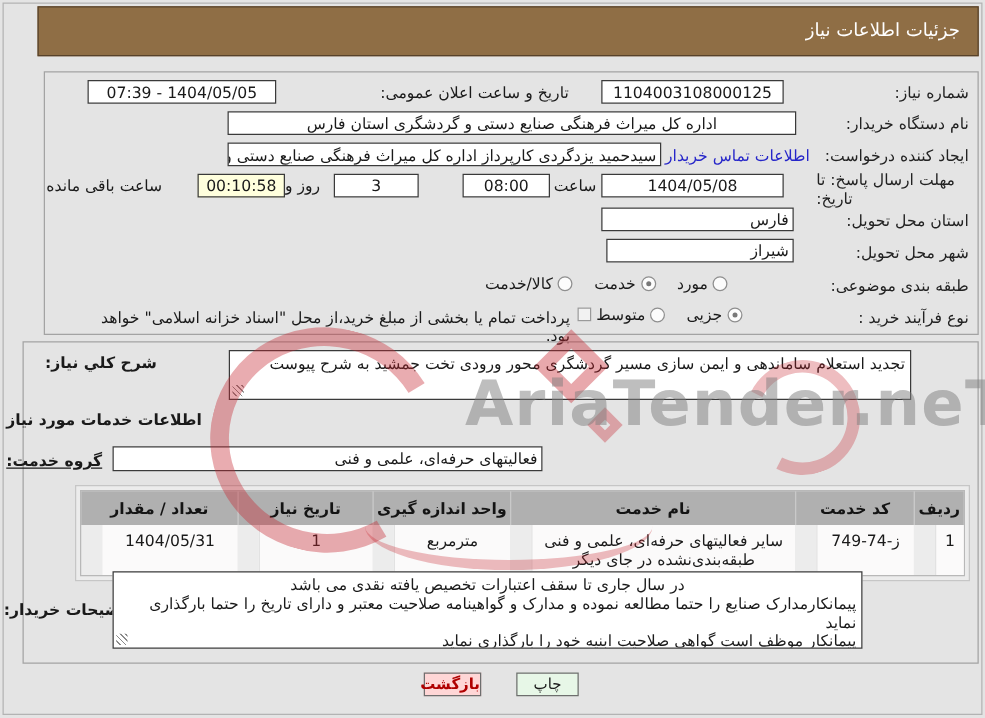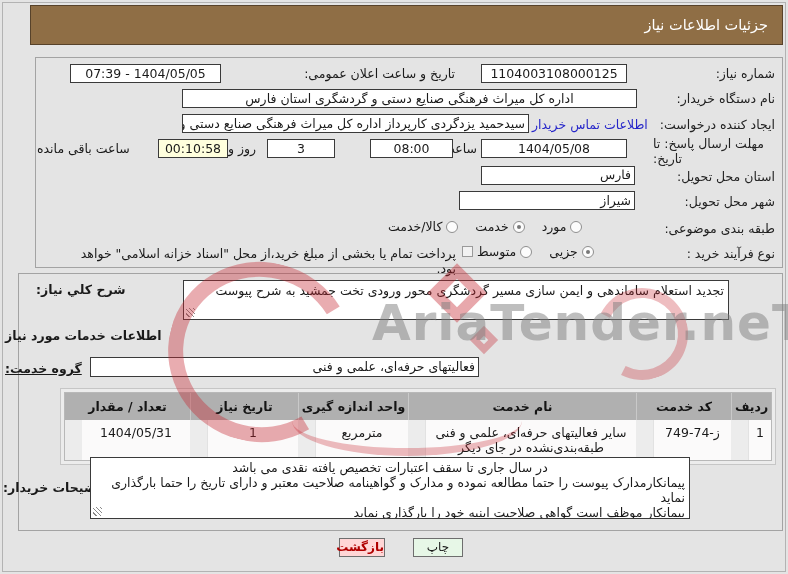--- a/index.html
+++ b/index.html
@@ -124,31 +124,31 @@
 <div class="flabel" style="top:91px;">نام دستگاه خریدار:</div>
 <div class="inp center abs" style="left:182px; width:455px; top:89px;">اداره کل میراث فرهنگی  صنایع دستی و گردشگری استان فارس</div>
 
 <div class="flabel" style="top:117px;">ایجاد کننده درخواست:</div>
 <div class="link" style="left:532px; top:117px;">اطلاعات تماس خریدار</div>
 <div class="inp right abs" style="left:182px; width:347px; top:114px;">سیدحمید یزدگردی کارپرداز اداره کل میراث فرهنگی  صنایع دستی و گردشگری ا</div>
 
 <div class="flabel wrap" style="top:136px;">مهلت ارسال پاسخ: تا تاریخ:</div>
 <div class="inp center abs" style="right:161px; width:146px; top:139px;">1404/05/08</div>
 <div class="abs" style="right:311px; top:141px;">ساعت</div>
-<div class="inp center abs" style="left:370px; width:83px; top:139px;">08:00</div>
+<div class="inp center abs" style="left:370px; width:70px; top:139px;">08:00</div>
 <div class="inp center abs" style="left:267px; width:68px; top:139px;">3</div>
 <div class="abs" style="left:228px; top:141px;">روز و</div>
 <div class="inp center yellow abs" style="left:158px; width:70px; top:139px;">00:10:58</div>
 <div class="abs" style="left:37px; top:141px;">ساعت باقی مانده</div>
 
 <div class="flabel" style="top:169px;">استان محل تحویل:</div>
-<div class="inp right abs" style="right:153px; width:154px; top:166px;font-family:Liberation Serif, serif;">فارس</div>
+<div class="inp right abs" style="right:153px; width:154px; top:166px;">فارس</div>
 
 <div class="flabel" style="top:194px;">شهر محل تحویل:</div>
-<div class="inp right abs" style="right:153px; width:176px; top:191px;">شیراز</div>
+<div class="inp right abs" style="right:153px; width:150px; top:191px;">شیراز</div>
 
 <div class="flabel" style="top:221px;">طبقه بندی موضوعی:</div>
 <div class="radio-row" style="left:388px; top:219px;">
   <span class="opt">
     <span class="radio"></span>
     <span>مورد</span>
   </span>
   <span class="opt">
     <span class="radio sel"></span>
     <span>خدمت</span>
@@ -177,21 +177,21 @@
 
 <div class="abs bold" style="left:8px; top:282px;margin-left:28px;">شرح کلي نیاز:</div>
 <div class="tarea" style="left:135px; width:546px; top:280px; height:40px;margin-left:48px;">
   <span>تجدید استعلام ساماندهی و ایمن سازی مسیر گردشگری محور ورودی تخت جمشید به شرح پیوست</span>
   <span class="rsz"></span>
 </div>
 
 <div class="abs bold" style="left:5px; top:328px;">اطلاعات خدمات مورد نیاز</div>
 
 <div class="abs bold" style="left:5px; top:361px;text-decoration:underline;">گروه خدمت:</div>
-<div class="inp right abs" style="left:90px; width:389px; top:357px; height:20px; line-height:18px;">فعالیتهای حرفه‌ای، علمی و فنی</div>
+<div class="inp right abs" style="left:90px; width:344px; top:357px; height:20px; line-height:18px;">فعالیتهای حرفه‌ای، علمی و فنی</div>
 
 <div class="tbl-wrap">
   <div class="tbl">
     <div class="tr">
       <div class="th">ردیف</div>
       <div class="th">کد خدمت</div>
       <div class="th">نام خدمت</div>
       <div class="th">واحد اندازه گیری</div>
       <div class="th">تاریخ نیاز</div>
       <div class="th">تعداد / مقدار</div>
@@ -203,21 +203,21 @@
       <div class="td">مترمربع</div>
       <div class="td">1</div>
       <div class="td">1404/05/31</div>
     </div>
   </div>
 </div>
 
 <div class="abs bold" style="left:3px; top:480px;">توضیحات خریدار:</div>
 <div class="tarea" style="left:90px; width:600px; top:457px; height:62px;">
   <div style="text-align:center;">در سال جاری تا سقف اعتبارات تخصیص یافته نقدی می باشد</div>
-  <div>پیمانکارمدارک پیوست را حتما مطالعه نموده و مدارک و گواهینامه صلاحیت معتبر و دارای تاریخ را حتما بارگذاری نماید</div>
+  <div>پیمانکارمدارک صنایع را حتما مطالعه نموده و مدارک و گواهینامه صلاحیت معتبر و دارای تاریخ را حتما بارگذاری نماید</div>
   <div>پیمانکار موظف است گواهی صلاحیت ابنیه خود را بارگذاری نماید</div>
   <span class="rsz"></span>
 </div>
 
 <div class="btn btn-back">بازگشت</div>
 <div class="btn btn-print">چاپ</div>
 
 <div class="wm wm-arc-l"></div>
 <div class="wm wm-diamond"></div>
 <div class="wm wm-diamond2"></div>

